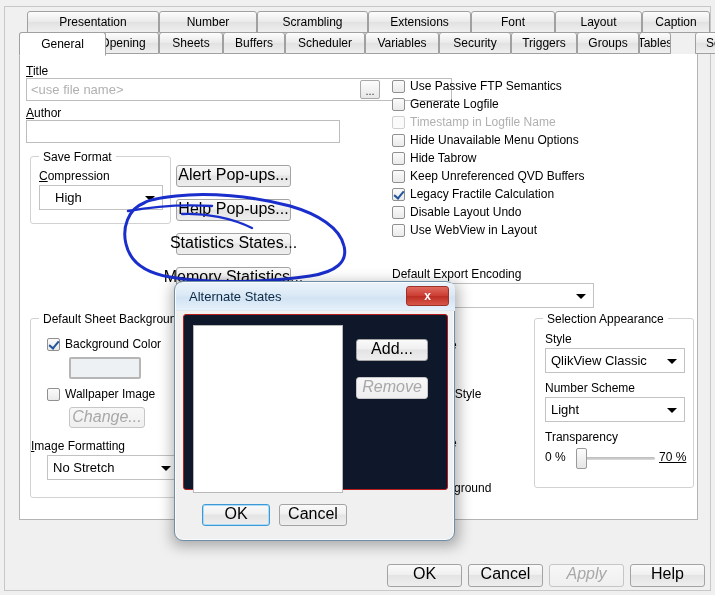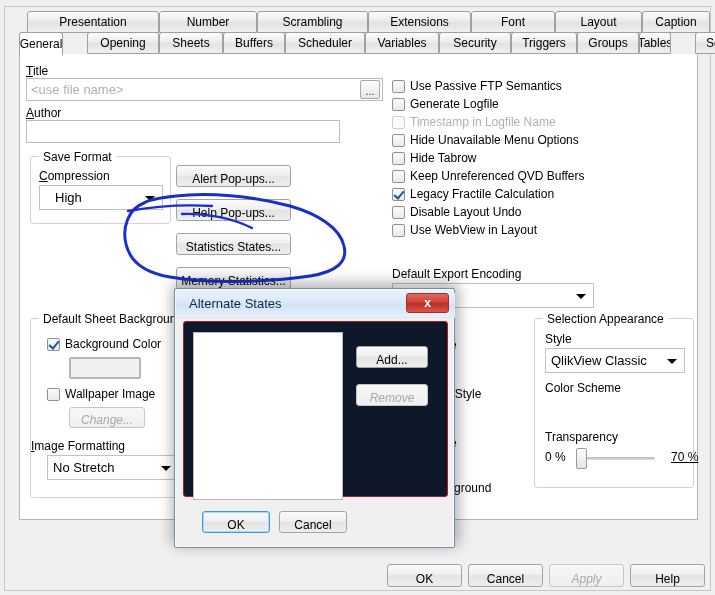--- a/index.html
+++ b/index.html
@@ -88,22 +88,22 @@
     display: flex; align-items: flex-end; justify-content: center;
     font-size: 11px; color: #333; line-height: 9px;
     padding-bottom: 2px;
   }
 
   .btn {
     position: absolute;
     background: linear-gradient(to bottom,#fafafa 0%,#f0f0f0 45%,#e4e4e4 50%,#eeeeee 100%);
     border: 1px solid #a3a3a3;
     border-radius: 3px;
-    display: flex; align-items: flex-end; justify-content: center;
-    font-size: 12px; color: #000;
+    display: flex; align-items: flex-start; justify-content: center;
+    font-size: 16px; color: #000;
     white-space: nowrap;
   }
   .btn.dis { color: #a8a8a8; border-color: #c6c6c6;
              background: linear-gradient(to bottom,#f7f7f7,#efefef); font-style: italic; }
   .btn.default { border: 1px solid #3c9ad6; box-shadow: 0 0 0 1px #aed9f2 inset; }
 
   .group {
     position: absolute;
     border: 1px solid #d2d2d2;
     border-radius: 3px;
@@ -191,24 +191,23 @@
     background: rgba(0,0,0,0.30);
     filter: blur(7px);
     z-index: 40;
   }
   .dlg {
     position: absolute;
     left: 174px; top: 281px;
     width: 281px; height: 260px;
     background: #f0f0f0;
     border: 1px solid #6e8fa8;
-    border-radius: 2px;
+    border-radius: 9px;
     z-index: 50;
     box-shadow: 0 0 0 1px rgba(255,255,255,0.65) inset;
-    margin-top: 7px;
   }
   .dlg-title {
     position: absolute; left: 1px; top: 1px;
     width: 279px; height: 28px;
     background: linear-gradient(to bottom,#eaf3fb 0%,#dbe9f6 45%,#d2e3f3 55%,#e6f1fb 100%);
     border-radius: 5px 5px 0 0;
     border-bottom: 1px solid #dfe8ee;
   }
   .dlg-title .t {
     position: absolute; left: 13px; top: 6px;
@@ -275,21 +274,21 @@
       </div>
       <div class="tab" style="left:550px; width:87px;">
         <span>Layout</span>
       </div>
       <div class="tab" style="left:637px; width:68px;">
         <span>Caption</span>
       </div>
     </div>
 
     <div class="tabrow row2">
-      <div class="tab active" style="left:14px; width:44px;">
+      <div class="tab active" style="left:14px; width:87px;">
         <span>General</span>
       </div>
       <div class="tab" style="left:82px; width:72px;">
         <span>Opening</span>
       </div>
       <div class="tab" style="left:154px; width:64px;">
         <span>Sheets</span>
       </div>
       <div class="tab" style="left:218px; width:62px;">
         <span>Buffers</span>
@@ -315,21 +314,21 @@
       <div class="tab" style="left:690px; width:44px;">
         <span>Sort</span>
       </div>
     </div>
 
     <div class="tabpanel">
 
       <div class="lbl" style="left:6px; top:10px;">
         <span class="uline">T</span><span>itle</span>
       </div>
-      <div class="txtbox" style="left:6px; top:24px; width:357px; height:23px;">
+      <div class="txtbox" style="left:6px; top:24px; width:426px; height:23px;">
         <span class="ph">&lt;use file name&gt;</span>
       </div>
       <div class="browse-btn" style="left:340px; top:26px;">
         <span>...</span>
       </div>
 
       <div class="lbl" style="left:6px; top:52px;">
         <span class="uline">A</span><span>uthor</span>
       </div>
       <div class="txtbox" style="left:6px; top:66px; width:314px; height:23px;"></div>
@@ -460,32 +459,36 @@
 
         <div class="lbl" style="left:10px; top:13px;">
           <span>Style</span>
         </div>
         <div class="combo" style="left:10px; top:29px; width:140px; height:25px;">
           <span>QlikView Classic</span>
           <span class="arrow"></span>
         </div>
 
         <div class="lbl" style="left:10px; top:62px;">
-          <span>Color Scheme</span>
+          <span>Number Scheme</span>
+        </div>
+        <div class="combo" style="left:10px; top:78px; width:140px; height:25px;">
+          <span>Light</span>
+          <span class="arrow"></span>
         </div>
 
         <div class="lbl" style="left:10px; top:111px;">
           <span>Transparency</span>
         </div>
         <div class="lbl" style="left:10px; top:131px;">
           <span>0 %</span>
         </div>
         <div class="slider-track" style="left:42px; top:138px; width:78px;"></div>
         <div class="slider-thumb" style="left:41px; top:129px;"></div>
-        <div class="lbl uline" style="left:124px; top:131px;margin-left:12px;">
+        <div class="lbl uline" style="left:124px; top:131px;">
           <span>70 %</span>
         </div>
       </div>
 
     </div>
 
     <div class="btn footer-btn" style="left:382px; top:557px;">
       <span>OK</span>
     </div>
     <div class="btn footer-btn" style="left:463px; top:557px;">

